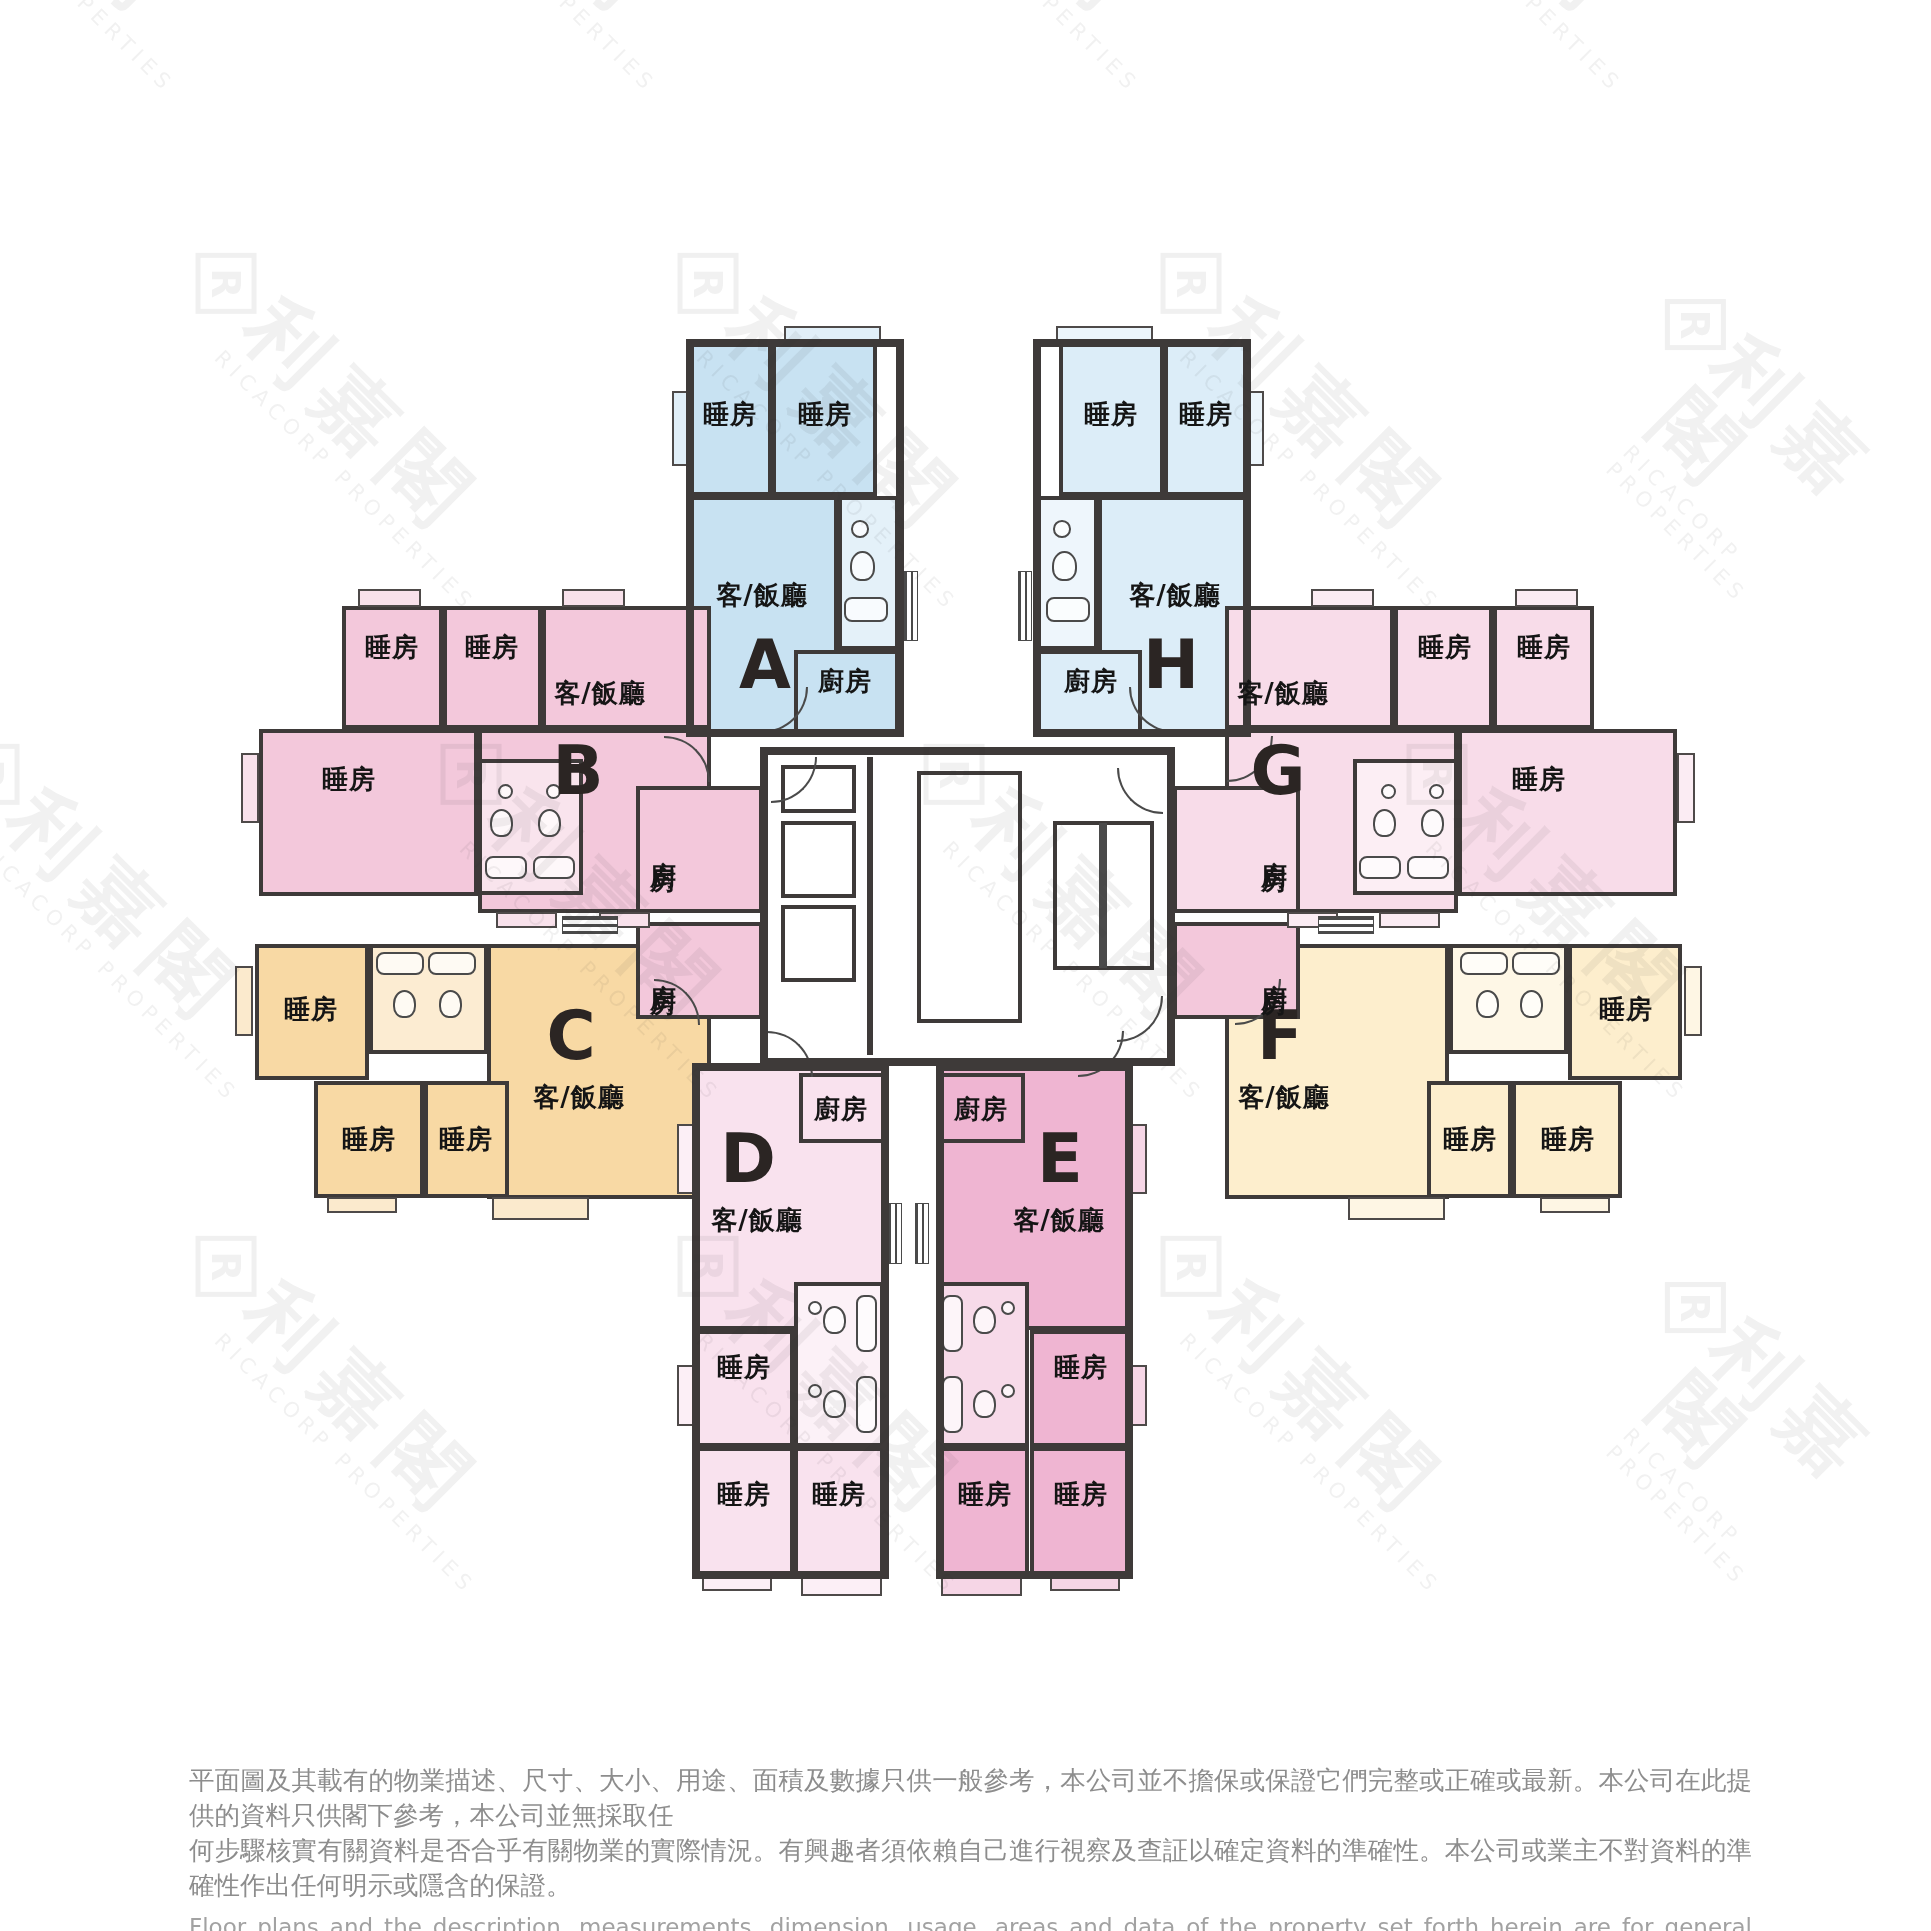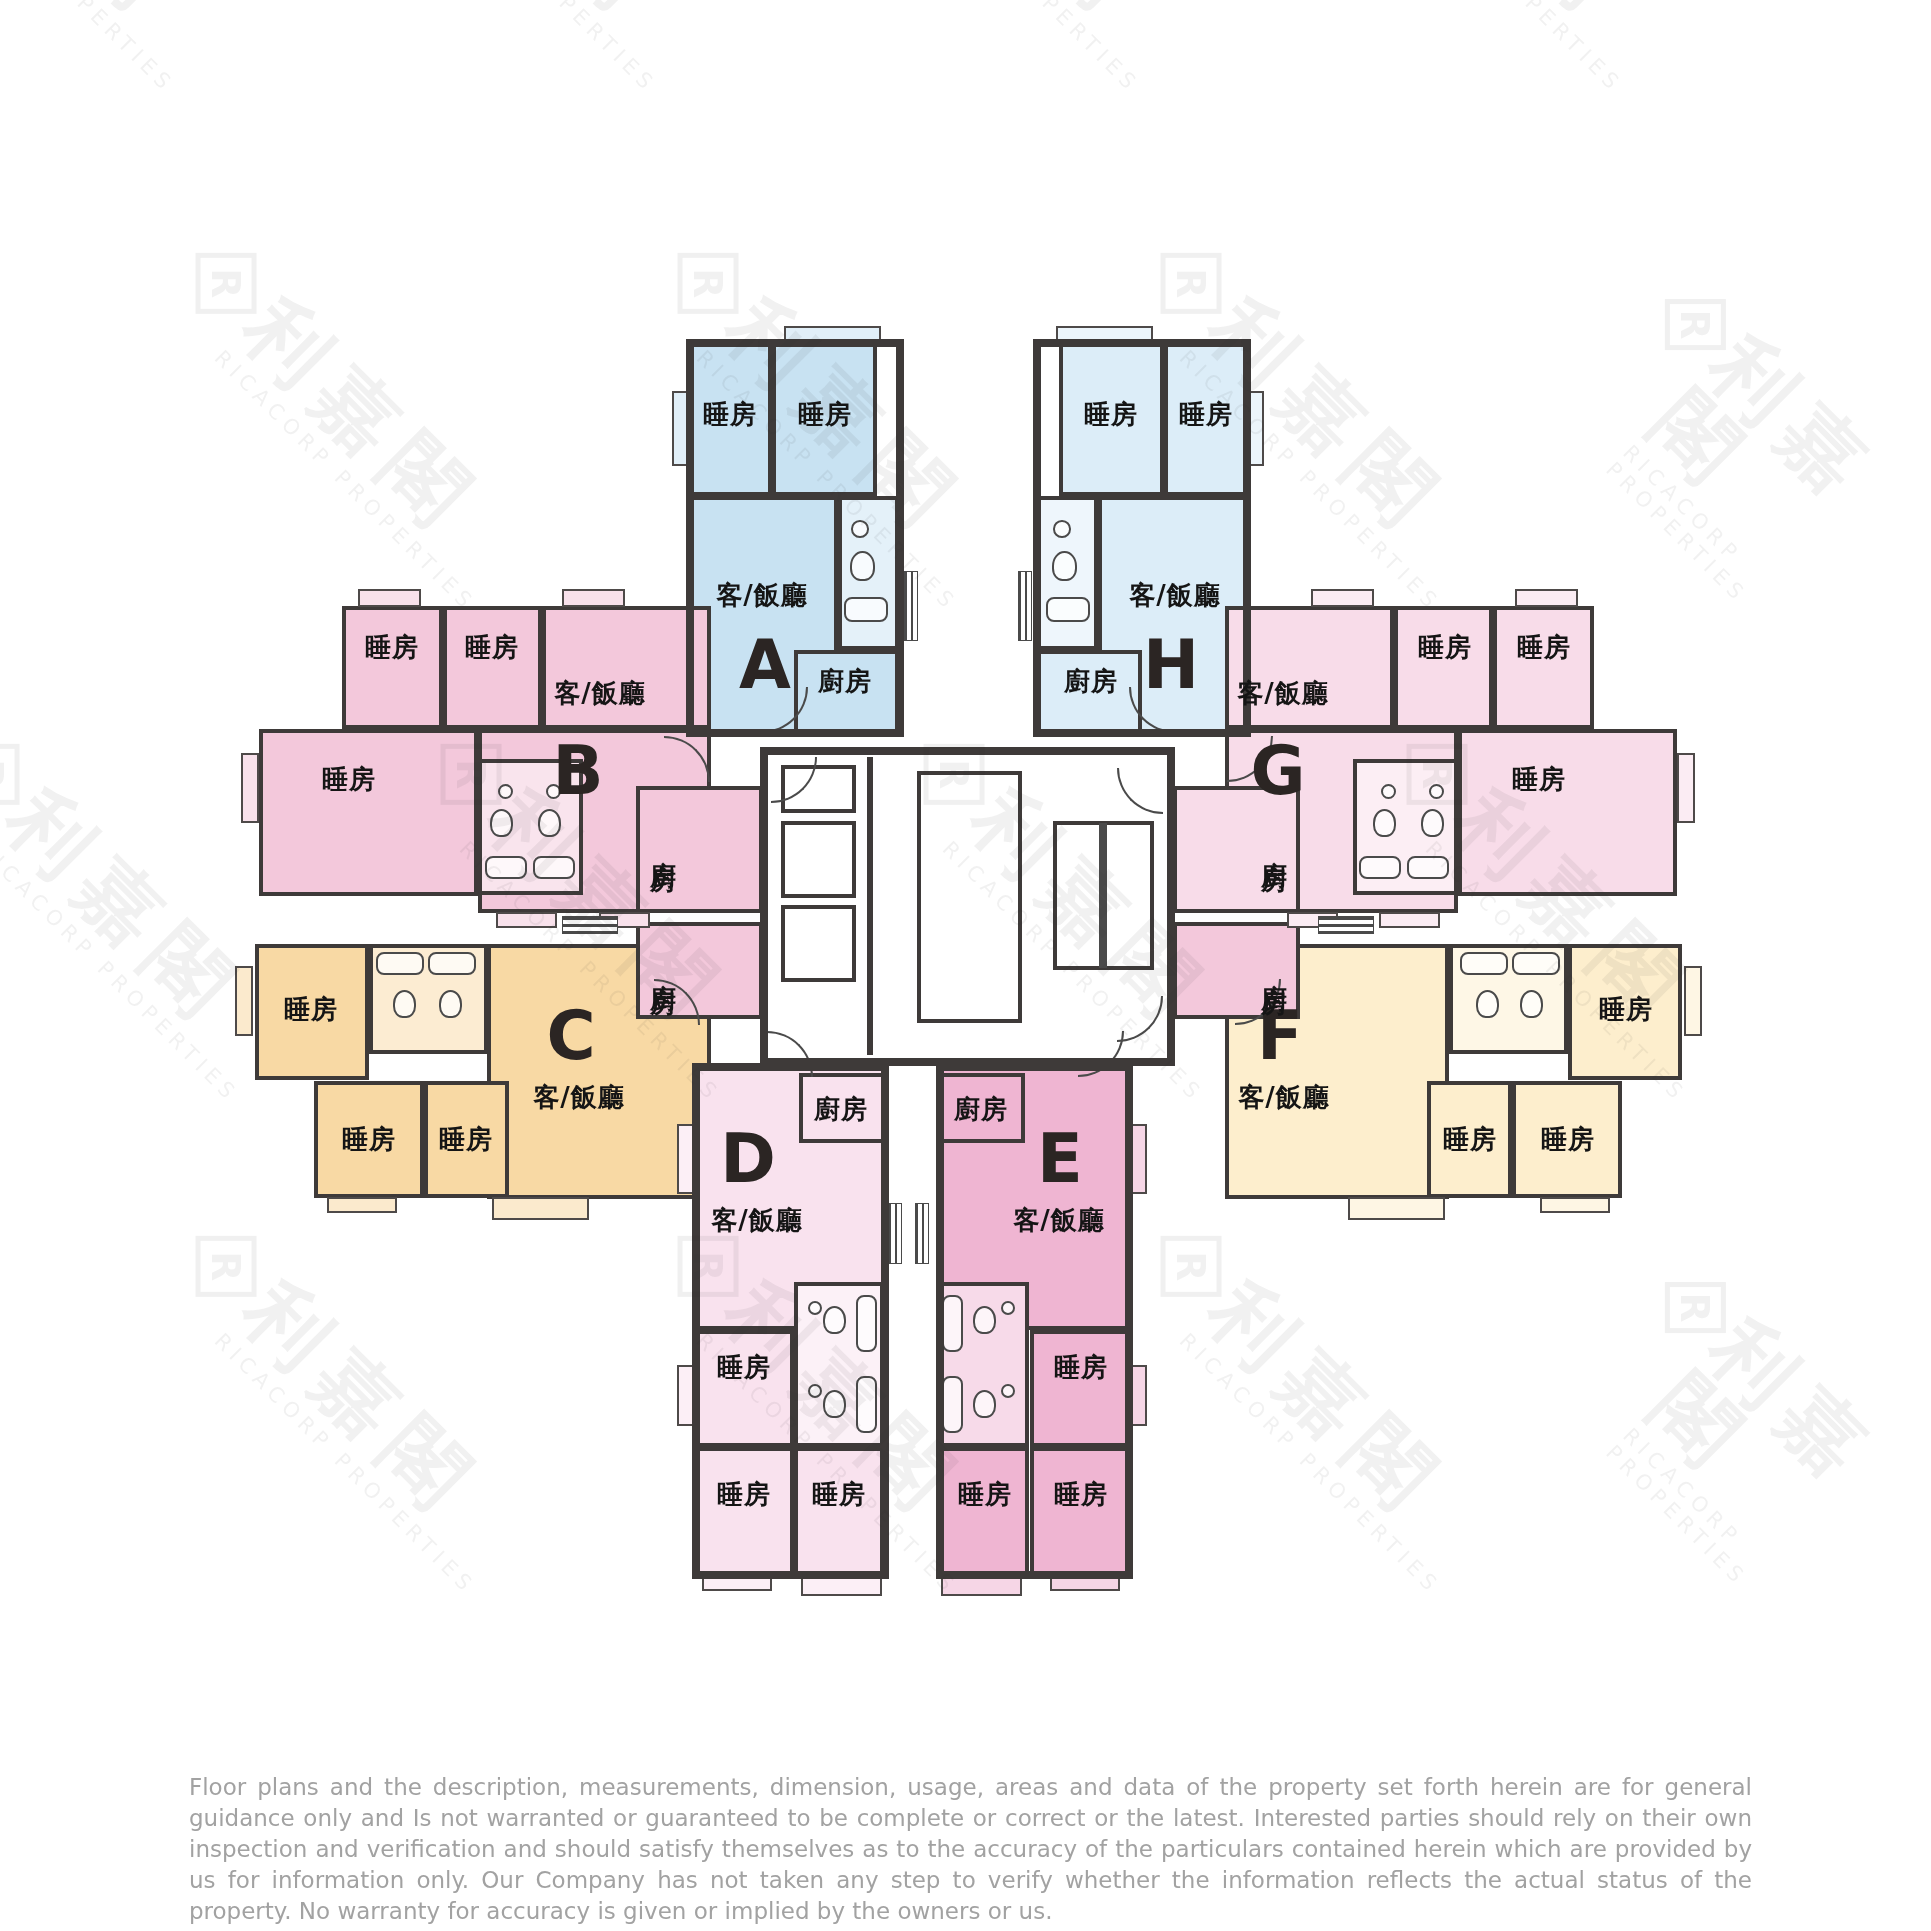--- a/index.html
+++ b/index.html
@@ -351,16 +351,17 @@
       <div class="wm" style="left: 1580px; top: 1352px;">
         <span class="wm-logo">R</span>
         <span class="wm-txt">
           <span class="wm-cjk">利嘉閣</span>
           <span class="wm-latin">RICACORP PROPERTIES</span>
         </span>
       </div>
     </div>
 
   <div class="disclaimer">
+    <p class="zh"><span>平面圖及其載有的物業描述、尺寸、大小、用途、面積及數據只供一般參考，本公司並不擔保或保證它們完整或正確或最新。本公司在此提供的資料只供閣下參考，本公司並無採取任</span><br><span>何步驟核實有關資料是否合乎有關物業的實際情況。有興趣者須依賴自己進行視察及查証以確定資料的準確性。本公司或業主不對資料的準確性作出任何明示或隱含的保證。</span></p>
     <p class="en">Floor plans and the description, measurements, dimension, usage, areas and data of the property set forth herein are for general guidance only and Is not warranted or guaranteed to be complete or correct or the latest. Interested parties should rely on their own inspection and verification and should satisfy themselves as to the accuracy of the particulars contained herein which are provided by us for information only.  Our Company has not taken any step to verify whether the information reflects the actual status of the property.  No warranty for accuracy is given or implied by the owners or us.</p>
   </div>
 </div>
 
 
 </body></html>

